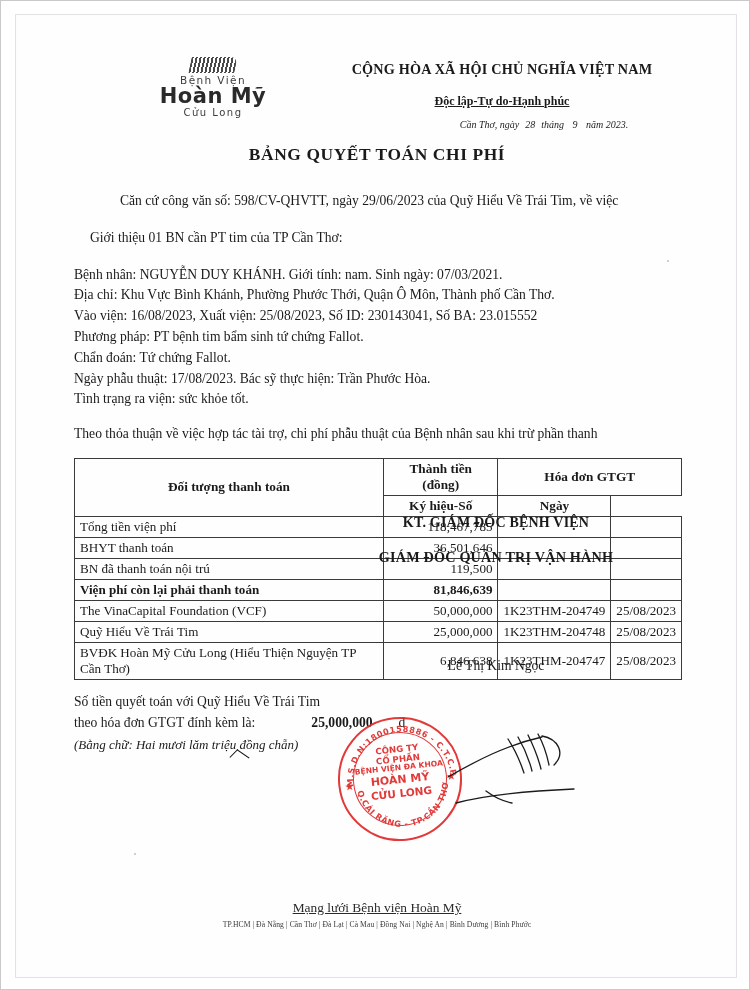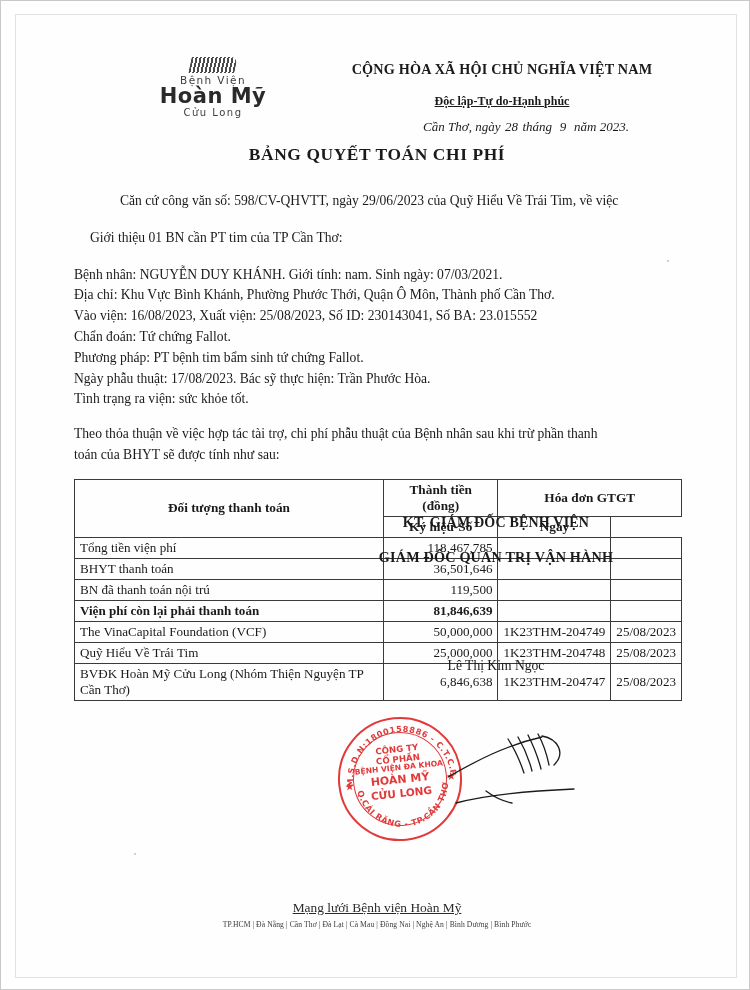--- a/index.html
+++ b/index.html
@@ -43,22 +43,22 @@
     opacity: .85;
   }
   .logo-l1 { font-family: "DejaVu Sans", sans-serif; font-size: 10.5px; letter-spacing: 1.4px; color: #3c3c3c; }
   .logo-l2 { font-family: "DejaVu Sans", sans-serif; font-size: 21px; font-weight: bold; letter-spacing: .5px; color: #2a2a2a; line-height: 1.02; }
   .logo-l3 { font-family: "DejaVu Sans", sans-serif; font-size: 10px; letter-spacing: 1.5px; color: #3c3c3c; }
 
   .nation { position: absolute; left: 291px; top: 46px; width: 390px; text-align: center; }
   .nation-l1 { font-size: 14.2px; font-weight: bold; letter-spacing: .2px; }
   .nation-l2 { font-size: 12px; font-weight: bold; text-decoration: underline; margin-top: 16px; }
   .dateline {
-    position: absolute; left: 330px; top: 104px; width: 360px;
-    text-align: center; font-style: italic; font-size: 13px;
+    position: absolute; left: 348px; top: 104px; width: 360px;
+    text-align: center; font-style: italic; font-size: 10px;
   }
   .hw { font-family: "Liberation Serif", serif; font-style: italic; display:inline-block; width: 22px; text-align:center; color:#222; }
 
   .doctitle {
     position: absolute; left: 0; top: 129px; width: 722px;
     text-align: center; font-size: 17.4px; font-weight: bold; letter-spacing: .6px;
   }
 
   
   .body { position: absolute; left: 58px; top: 160px; width: 608px; }
@@ -173,29 +173,28 @@
 
     <div class="body">
 
       <p class="p indent">Căn cứ công văn số: 598/CV-QHVTT, ngày 29/06/2023 của Quỹ Hiểu Về Trái Tim, về việc</p>
       <p class="p">Giới thiệu 01 BN cần PT tim của TP Cần Thơ:</p>
 
       <div class="block">
         <div class="line">Bệnh nhân: NGUYỄN DUY KHÁNH.  Giới tính: nam.  Sinh ngày: 07/03/2021.</div>
         <div class="line">Địa chỉ: Khu Vực Bình Khánh, Phường Phước Thới, Quận Ô Môn, Thành phố Cần Thơ.</div>
         <div class="line">Vào viện: 16/08/2023, Xuất viện: 25/08/2023, Số ID: 230143041, Số BA: 23.015552</div>
+        <div class="line">Phương pháp: PT bệnh tim bẩm sinh tứ chứng Fallot.</div>
         <div class="line">Chẩn đoán: Tứ chứng Fallot.</div>
-        <div class="line">Phương pháp: PT bệnh tim bẩm sinh tứ chứng Fallot.</div>
         <div class="line">Ngày phẫu thuật: 17/08/2023. Bác sỹ thực hiện: Trần Phước Hòa.</div>
         <div class="line">Tình trạng ra viện: sức khỏe tốt.</div>
       </div>
 
       <div class="block">
         <div class="line">Theo thỏa thuận về việc hợp tác tài trợ, chi phí phẫu thuật của Bệnh nhân sau khi trừ phần thanh</div>
-        <div class="line">toán của BHYT sẽ được tính như sau:</div>
       </div>
 
       <table class="costs">
         <thead>
           <tr>
             <th class="h" rowspan="2" style="width:330px;">Đối tượng thanh toán</th>
             <th class="h" style="width:100px;">
               <div>Thành tiền</div>
               <div>(đồng)</div>
             </th>
@@ -237,28 +236,37 @@
               <td class="inv">1K23THM-204749</td>
               <td class="dt">25/08/2023</td>
             </tr>
             <tr>
               <td class="cat-l">Quỹ Hiểu Về Trái Tim</td>
               <td class="amt">25,000,000</td>
               <td class="inv">1K23THM-204748</td>
               <td class="dt">25/08/2023</td>
             </tr>
             <tr>
-              <td class="cat-l">BVĐK Hoàn Mỹ Cửu Long (Nhóm Thiện Nguyện TP Cần Thơ)</td>
+              <td class="cat-l">BVĐK Hoàn Mỹ Cửu Long (Hiểu Thiện Nguyện TP Cần Thơ)</td>
               <td class="amt">6,846,638</td>
               <td class="inv">1K23THM-204747</td>
               <td class="dt">25/08/2023</td>
             </tr>
           </tbody>
       </table>
 
+      <div class="summary">
+        <div>Số tiền quyết toán với Quỹ Hiểu Về Trái Tim</div>
+        <div class="sum-row">
+          <span class="sum-lab">theo hóa đơn GTGT đính kèm là:</span>
+          <span class="sum-amt">25,000,000</span>
+          <span class="sum-cur">đ</span>
+        </div>
+        <div class="inwords"><span>(Bằng chữ: Hai mươi lăm triệu đồng chẵn)</span><span class="mark-tick"></span></div>
+      </div>
     </div>
 
     <div class="sign">
       <div class="sign-l1">KT. GIÁM ĐỐC BỆNH VIỆN</div>
       <div class="sign-l2">GIÁM ĐỐC QUẢN TRỊ VẬN HÀNH</div>
       <div class="sign-name">Lê Thị Kim Ngọc</div>
     </div>
 
     <div class="stamp">
       <div class="ring2"></div>

